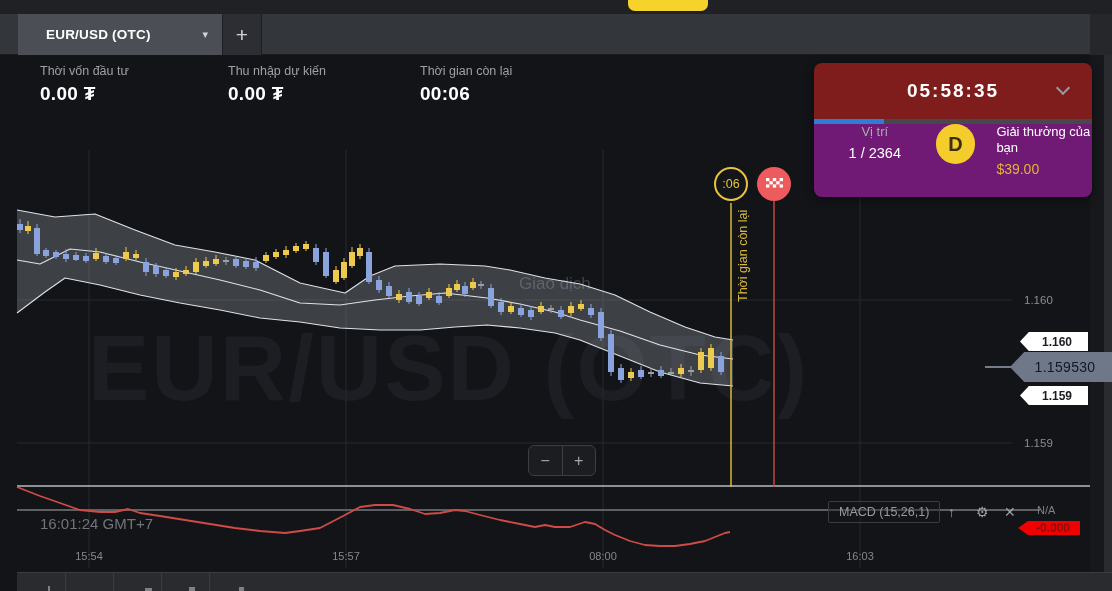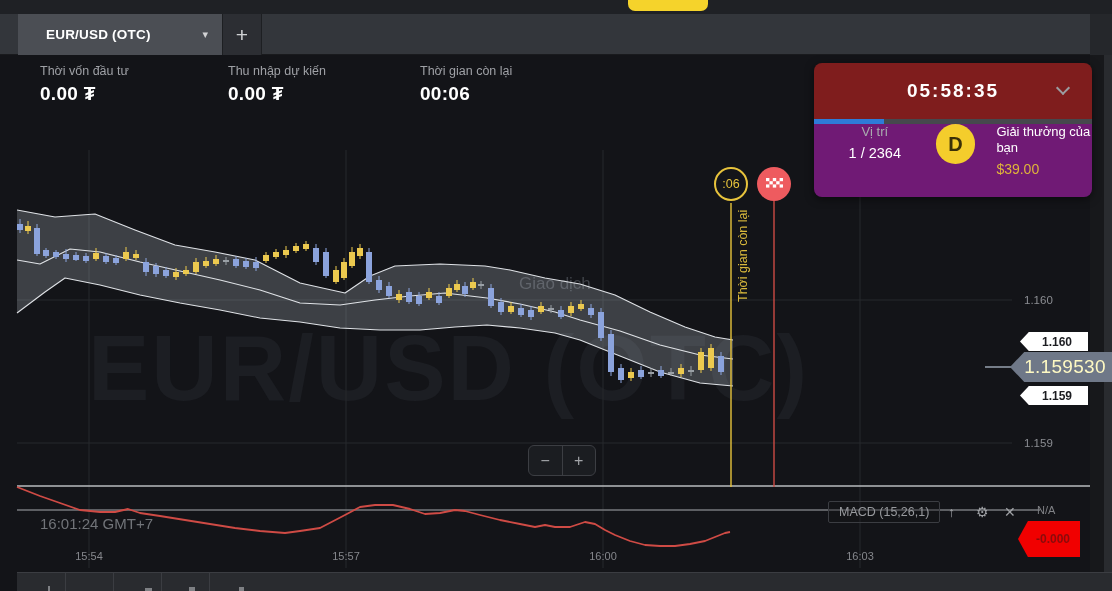--- a/index.html
+++ b/index.html
@@ -43,21 +43,21 @@
   .flag-circle { position:absolute; left:757px; top:167px; width:34px; height:34px; border-radius:50%; background:#ee5b5f; display:flex; align-items:center; justify-content:center; z-index:5; }
   .deadline-label { position:absolute; left:736px; top:206px; height:96px; writing-mode:vertical-rl; transform:rotate(180deg); color:#d9b93c; font-size:12.5px; white-space:nowrap; z-index:5; }
 
   .zoom-ctrl { position:absolute; left:528px; top:445px; width:68px; height:31px; background:#1b1d21; border:1px solid #3c3e43; border-radius:6px; display:flex; z-index:5; }
   .zoom-btn { flex:1; display:flex; align-items:center; justify-content:center; color:#a3a5a9; font-size:16px; cursor:pointer; }
   .zoom-btn:first-child { border-right:1px solid #3c3e43; }
 
   
   .tick-label { position:absolute; color:#8b8d92; font-size:11.5px; z-index:4; }
   .pill-white { position:absolute; left:1020px; width:68px; height:19px; background:#ffffff; color:#1b1c20; font-size:12px; font-weight:bold; display:flex; align-items:center; justify-content:center; clip-path:polygon(0 50%,13% 0,100% 0,100% 100%,13% 100%); z-index:6; padding-left:6px; }
-  .pill-current { position:absolute; left:1010px; top:352px; width:102px; height:30px; background:#6f7888; color:#fef9c3; font-size:19px; display:flex; align-items:center; justify-content:center; clip-path:polygon(0 50%,14% 0,100% 0,100% 100%,14% 100%); z-index:6; padding-left:8px; letter-spacing:.3px; }
+  .pill-current { position:absolute; left:1010px; top:352px; width:102px; height:30px; background:#6f7888; color:#0f172a; font-size:14px; display:flex; align-items:center; justify-content:center; clip-path:polygon(0 50%,14% 0,100% 0,100% 100%,14% 100%); z-index:6; padding-left:8px; letter-spacing:.3px; }
 
   
   .tour-card { position:absolute; left:814px; top:63px; width:278px; height:134px; border-radius:8px; overflow:hidden; z-index:7; box-shadow:0 2px 8px rgba(0,0,0,.5); }
   .tc-top { position:relative; height:56px; background:#7f1d1d; display:flex; align-items:center; justify-content:center; }
   .tc-timer { color:#fff; font-size:19px; font-weight:bold; letter-spacing:2px; }
   .tc-chevron { position:absolute; right:24px; top:20px; width:10px; height:10px; cursor:pointer; }
   .tc-chevron::before { content:""; position:absolute; left:0; top:0; width:8px; height:8px; border-right:2px solid #9b9da1; border-bottom:2px solid #9b9da1; transform:rotate(45deg); }
   .tc-progress { height:5px; background:#46484d; position:relative; }
   .tc-progress-fill { position:absolute; left:0; top:0; height:5px; background:#2e7bd8; }
   .tc-bottom { height:73px; background:#701a75; display:flex; align-items:flex-start; }
@@ -66,21 +66,21 @@
   .tc-pos-value { color:#fff; font-size:14.5px; margin-top:6px; }
   .tc-coin { width:40px; height:40px; border-radius:50%; background:#f4cd2c; color:#3a3007; font-size:20px; font-weight:bold; display:flex; align-items:center; justify-content:center; }
   .tc-prize { margin-left:21px; width:96px; }
   .tc-prize-label { color:#fff; font-size:13px; line-height:1.25; }
   .tc-prize-value { color:#dfb43a; font-size:14px; margin-top:4px; }
 
   
   .macd-label-box { position:absolute; left:828px; top:501px; border:1px solid #3b3d42; border-radius:2px; padding:3px 10px; color:#97999d; font-size:12.5px; z-index:5; background:rgba(19,20,24,.35); }
   .macd-icon { position:absolute; color:#a0a2a6; font-size:14px; z-index:5; cursor:pointer; }
   .macd-na { position:absolute; left:1037px; top:504px; color:#808286; font-size:11px; z-index:5; }
-  .macd-badge { position:absolute; left:1018px; top:521px; width:62px; height:36px; background:#f10000; color:#8a0b0b; font-weight:bold; font-size:12px; display:flex; align-items:center; justify-content:center; clip-path:polygon(0 50%,16% 0,100% 0,100% 100%,16% 100%); padding-left:8px; z-index:6; }
+  .macd-badge { position:absolute; left:1018px; top:521px; width:62px; height:14px; background:#f10000; color:#8a0b0b; font-weight:bold; font-size:12px; display:flex; align-items:center; justify-content:center; clip-path:polygon(0 50%,16% 0,100% 0,100% 100%,16% 100%); padding-left:8px; z-index:6; }
 
   
   .clock-label { position:absolute; left:40px; top:515px; color:#717479; font-size:15px; z-index:5; }
   .time-tick { position:absolute; top:550px; color:#85878c; font-size:11px; z-index:4; transform:translateX(-50%); }
 </style>
 </head>
 <body>
 
 <div id="app">
 
@@ -335,21 +335,21 @@
   <span class="macd-icon" style="left:948px; top:504px;">↑</span>
   <span class="macd-icon" style="left:976px; top:504px;">⚙</span>
   <span class="macd-icon" style="left:1004px; top:504px;">✕</span>
   <span class="macd-na">N/A</span>
   <div class="macd-badge">-0.000</div>
 
   <div class="clock-label">16:01:24 GMT+7</div>
   <div id="time-ticks">
       <span class="time-tick" style="left: 89px;">15:54</span>
       <span class="time-tick" style="left: 346px;">15:57</span>
-      <span class="time-tick" style="left: 603px;">16:00</span>
+      <span class="time-tick" style="left: 603px;">08:00</span>
       <span class="time-tick" style="left: 860px;">16:03</span>
     </div>
 
   <div class="bottom-toolbar">
     <div class="bt-divider" style="left:48px;"></div>
     <div class="bt-divider" style="left:96px;"></div>
     <div class="bt-divider" style="left:144px;"></div>
     <div class="bt-divider" style="left:192px;"></div>
     <div class="bt-frag" style="left:31px; top:13px; width:2px; height:6px;"></div>
     <div class="bt-frag" style="left:128px; top:15px; width:7px; height:3px;"></div>

